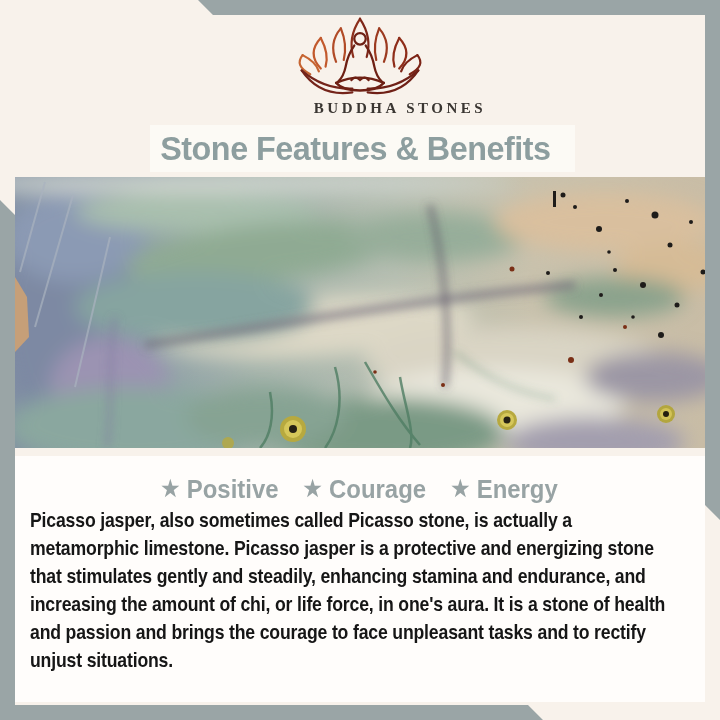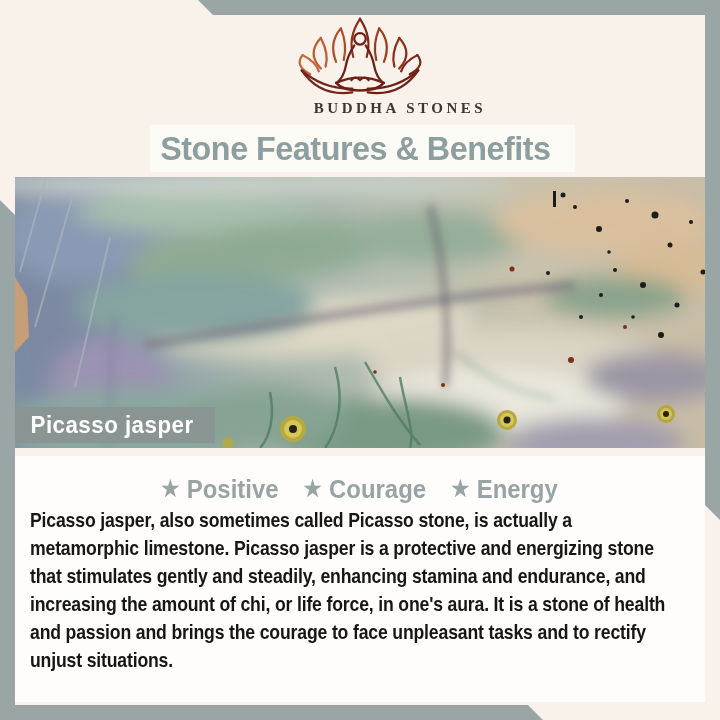--- a/index.html
+++ b/index.html
@@ -191,23 +191,20 @@
           <circle cx="278" cy="252" r="4" fill="#262114"></circle>
         <circle cx="492" cy="243" r="10" fill="#b7a93f"></circle>
           <circle cx="492" cy="243" r="7" fill="#d6c75a"></circle>
           <circle cx="492" cy="243" r="3.5" fill="#262114"></circle>
         <circle cx="651" cy="237" r="9" fill="#b3a63e"></circle>
           <circle cx="651" cy="237" r="6" fill="#d2c356"></circle>
           <circle cx="651" cy="237" r="3" fill="#25200f"></circle>
         <circle cx="213" cy="266" r="6" fill="#b7a93f" opacity="0.8"></circle>
       </g>
     </svg>
-    <div class="caption-badge">
-      <span>Picasso jasper</span>
-    </div>
   </div>
 
   <div class="panel"></div>
 
   <div class="traits">
     <div class="traits-inner">
       <span class="trait"><span class="star">★</span><span>Positive</span></span>
       <span class="trait"><span class="star">★</span><span>Courage</span></span>
       <span class="trait"><span class="star">★</span><span>Energy</span></span>
     </div>

